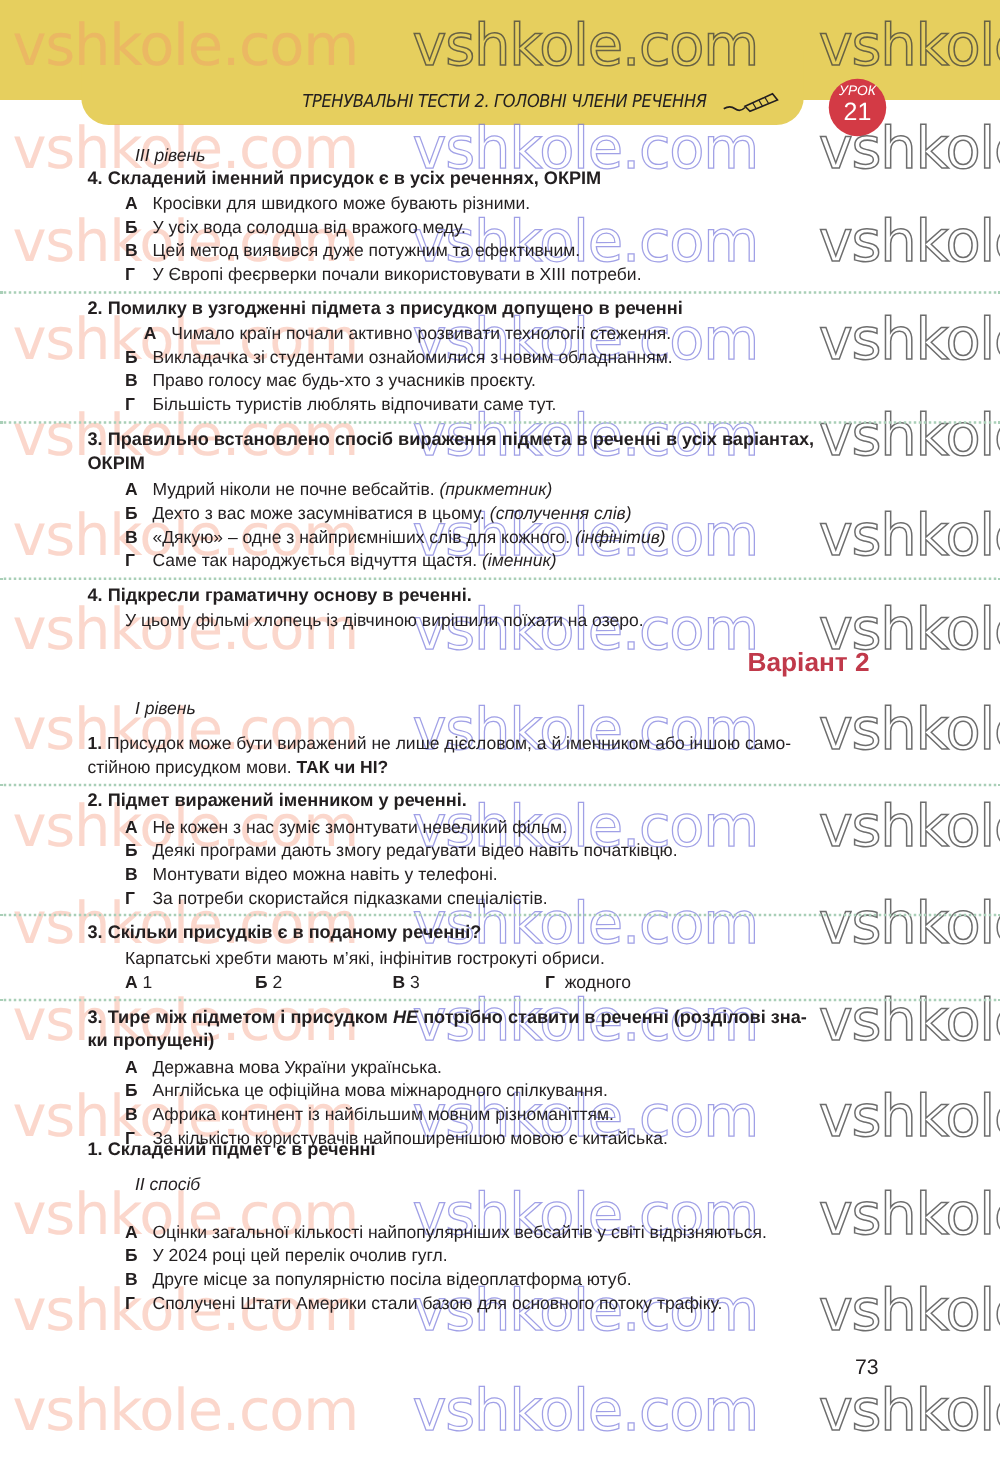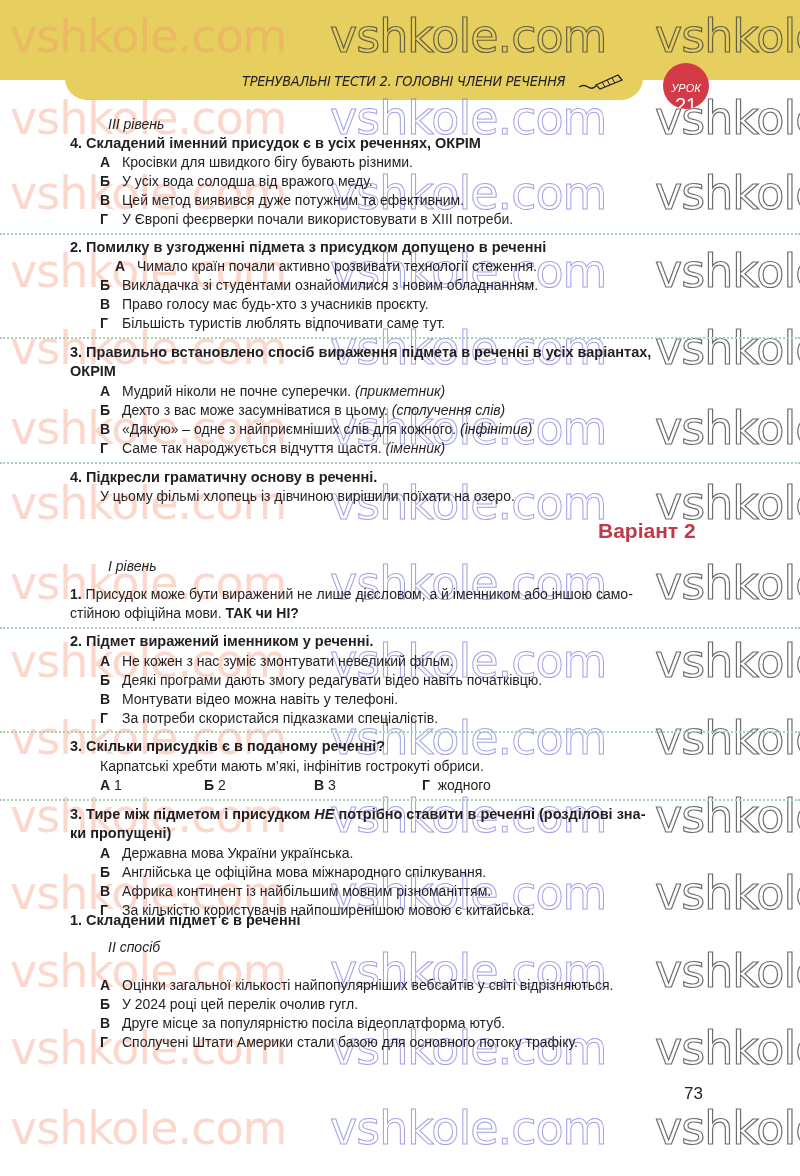--- a/index.html
+++ b/index.html
@@ -21,21 +21,21 @@
     font-family: "DejaVu Sans", sans-serif; font-size: 13px; font-style: italic;
     letter-spacing: -0.3px; color: #231f20; transform: scaleY(1.1);
     white-space: nowrap;
   }
   .pencil-icon { position: absolute; left: 578px; top: 70px; }
   .lesson-badge {
     position: absolute; left: 663px; top: 63px; width: 46px; height: 46px;
     border-radius: 50%; background: #d33a45; color: #fff;
     text-align: center; line-height: 1;
   }
-  .lesson-badge .lbl { display:block; font-size: 11px; margin-top: 20px; font-style: italic; }
+  .lesson-badge .lbl { display:block; font-size: 11px; margin-top: 5px; font-style: italic; }
   .lesson-badge .num { display:block; font-size: 20px; margin-top: 1px; }
 
   .watermark {
     position: absolute; font-family: "DejaVu Sans", sans-serif; font-size: 46px;
     letter-spacing: -1px; white-space: nowrap; pointer-events: none; line-height: 1;
   }
   .wm-red { color: rgba(244,140,110,0.35); }
   .wm-blue { color: transparent; -webkit-text-stroke: 1px rgba(120,120,220,0.7); }
   .wm-grey { color: transparent; -webkit-text-stroke: 1.2px rgba(60,60,60,0.75); }
 
@@ -128,58 +128,58 @@
 <div class="dots" style="top:462px"></div>
 <div class="dots" style="top:627px"></div>
 <div class="dots" style="top:731px"></div>
 <div class="dots" style="top:799px"></div>
 
 <div class="content">
 
   <div class="abs level" style="left:38px;top:116px">III рівень</div>
 
   <div class="abs q" style="left:0;top:135px">4. Складений іменний присудок є в усіх реченнях, ОКРІМ</div>
-  <div class="abs opt" style="left:30px;top:154px"><span class="letter">А</span><span>Кросівки для швидкого бігу бувають різними.</span></div>
+  <div class="abs opt" style="left:30px;top:154px"><span class="letter">А</span><span>Кросівки для швидкого може бувають різними.</span></div>
   <div class="abs opt" style="left:30px;top:173px"><span class="letter">Б</span><span>У усіх вода солодша від вражого меду.</span></div>
   <div class="abs opt" style="left:30px;top:192px"><span class="letter">В</span><span>Цей метод виявився дуже потужним та ефективним.</span></div>
   <div class="abs opt" style="left:30px;top:211px"><span class="letter">Г</span><span>У Європі феєрверки почали використовувати в ХІІІ потреби.</span></div>
 
   <div class="abs q" style="left:0;top:239px">2. Помилку в узгодженні підмета з присудком допущено в реченні</div>
   <div class="abs opt" style="left:45px;top:258px"><span class="letter">А</span><span>Чимало країн почали активно розвивати технології стеження.</span></div>
   <div class="abs opt" style="left:30px;top:277px"><span class="letter">Б</span><span>Викладачка зі студентами ознайомилися з новим обладнанням.</span></div>
   <div class="abs opt" style="left:30px;top:296px"><span class="letter">В</span><span>Право голосу має будь-хто з учасників проєкту.</span></div>
   <div class="abs opt" style="left:30px;top:315px"><span class="letter">Г</span><span>Більшість туристів люблять відпочивати саме тут.</span></div>
 
   <div class="abs q" style="left:0;top:344px">3. Правильно встановлено спосіб вираження підмета в реченні в усіх варіантах,</div>
   <div class="abs q" style="left:0;top:363px">ОКРІМ</div>
-  <div class="abs opt" style="left:30px;top:383px"><span class="letter">А</span><span>Мудрий ніколи не почне суперечки.</span> <span class="note">(прикметник)</span></div>
+  <div class="abs opt" style="left:30px;top:383px"><span class="letter">А</span><span>Мудрий ніколи не почне вебсайтів.</span> <span class="note">(прикметник)</span></div>
   <div class="abs opt" style="left:30px;top:402px"><span class="letter">Б</span><span>Дехто з вас може засумніватися в цьому.</span> <span class="note">(сполучення слів)</span></div>
   <div class="abs opt" style="left:30px;top:421px"><span class="letter">В</span><span>«Дякую» – одне з найприємніших слів для кожного.</span> <span class="note">(інфінітив)</span></div>
   <div class="abs opt" style="left:30px;top:440px"><span class="letter">Г</span><span>Саме так народжується відчуття щастя.</span> <span class="note">(іменник)</span></div>
 
   <div class="abs q" style="left:0;top:469px">4. Підкресли граматичну основу в реченні.</div>
   <div class="abs opt" style="left:30px;top:488px">У цьому фільмі хлопець із дівчиною вирішили поїхати на озеро.</div>
 
   <div class="variant-title" style="left:528px">Варіант 2</div>
 
   <div class="abs level" style="left:38px;top:558px">І рівень</div>
 
   <div class="abs opt" style="left:0;top:586px"><b>1.</b><span> Присудок може бути виражений не лише дієсловом, а й іменником або іншою само-</span></div>
-  <div class="abs opt" style="left:0;top:605px"><span>стійною офіційна мови. </span><b>ТАК чи НІ?</b></div>
+  <div class="abs opt" style="left:0;top:605px"><span>стійною присудком мови. </span><b>ТАК чи НІ?</b></div>
 
   <div class="abs q" style="left:0;top:633px">2. Підмет виражений іменником у реченні.</div>
   <div class="abs opt" style="left:30px;top:653px"><span class="letter">А</span><span>Не кожен з нас зуміє змонтувати невеликий фільм.</span></div>
   <div class="abs opt" style="left:30px;top:672px"><span class="letter">Б</span><span>Деякі програми дають змогу редагувати відео навіть початківцю.</span></div>
   <div class="abs opt" style="left:30px;top:691px"><span class="letter">В</span><span>Монтувати відео можна навіть у телефоні.</span></div>
   <div class="abs opt" style="left:30px;top:710px"><span class="letter">Г</span><span>За потреби скористайся підказками спеціалістів.</span></div>
 
   <div class="abs q" style="left:0;top:738px">3. Скільки присудків є в поданому реченні?</div>
   <div class="abs opt" style="left:30px;top:758px">Карпатські хребти мають м’які, інфінітив гострокуті обриси.</div>
   <div class="abs opt" style="left:30px;top:777px">
-    <span class="inline-choice" style="width:104px"><b>А</b> <span>1</span></span><span class="inline-choice" style="width:110px"><b>Б</b> <span>2</span></span><span class="inline-choice" style="width:108px"><b>В</b> <span>3</span></span><span class="inline-choice"><b>Г</b>&nbsp; <span>жодного</span></span>
+    <span class="inline-choice" style="width:104px"><b>А</b> <span>1</span></span><span class="inline-choice" style="width:110px"><b>Б</b> <span>2</span></span><span class="inline-choice" style="width:122px"><b>В</b> <span>3</span></span><span class="inline-choice"><b>Г</b>&nbsp; <span>жодного</span></span>
   </div>
 
   <div class="abs q" style="left:0;top:806px"><span>3. Тире між підметом і присудком </span><i>НЕ</i><span> потрібно ставити в реченні (розділові зна-</span></div>
   <div class="abs q" style="left:0;top:825px">ки пропущені)</div>
   <div class="abs opt" style="left:30px;top:845px"><span class="letter">А</span><span>Державна мова України українська.</span></div>
   <div class="abs opt" style="left:30px;top:864px"><span class="letter">Б</span><span>Англійська це офіційна мова міжнародного спілкування.</span></div>
   <div class="abs opt" style="left:30px;top:883px"><span class="letter">В</span><span>Африка континент із найбільшим мовним різноманіттям.</span></div>
   <div class="abs opt" style="left:30px;top:902px"><span class="letter">Г</span><span>За кількістю користувачів найпоширенішою мовою є китайська.</span></div>
 
   <div class="abs level" style="left:38px;top:939px">ІІ спосіб</div>

